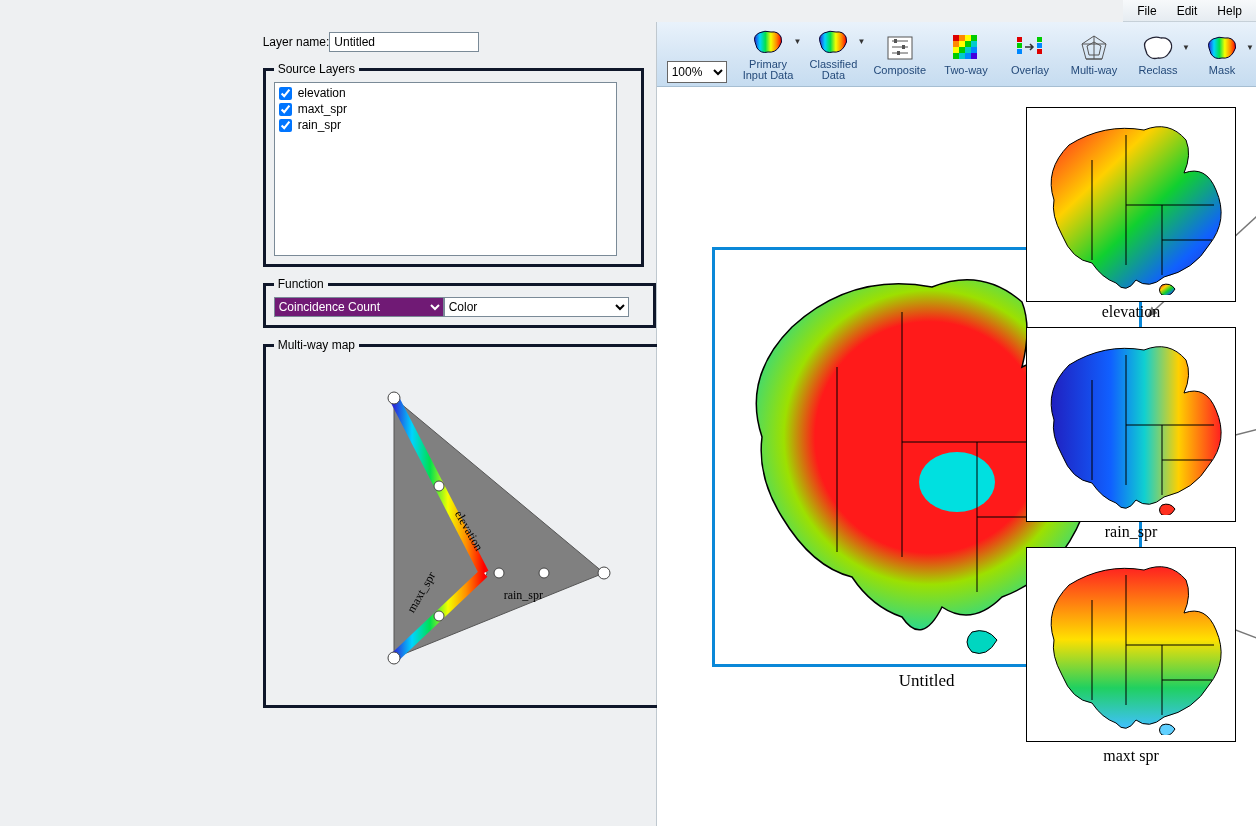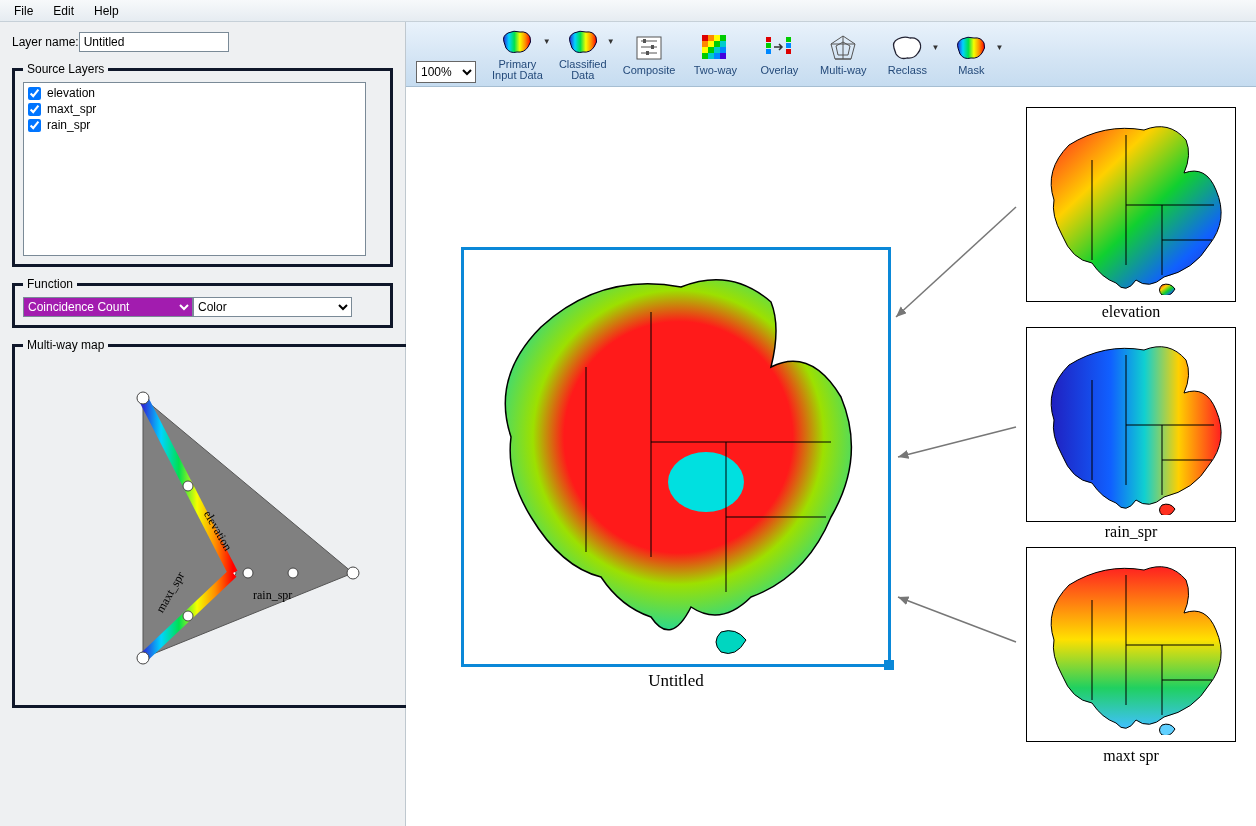--- a/index.html
+++ b/index.html
@@ -1,17 +1,17 @@
 <!DOCTYPE html>
 <html><head>
 <meta charset="utf-8">
 <style>
   * { box-sizing: border-box; }
   html, body { margin: 0; padding: 0; font-family: "Segoe UI", Tahoma, sans-serif; font-size: 12px; background: #f0f0f0; color: #000; }
-  .app { width: 1256px; height: 826px; display: flex; flex-direction: column; background: #eef0f2; }
+  .app { width: 1256px; height: 826px; display: flex; flex-direction: column; background: #eef0f2; align-items: flex-end; }
 
   
   .menubar { height: 22px; background: linear-gradient(#f7f9fb,#e6ecf1); border-bottom: 1px solid #c6d0d8; display: flex; align-items: center; padding: 0 4px; }
   .menubar .item { padding: 2px 10px; cursor: default; }
 
   .body { flex: 1; display: flex; overflow: hidden; }
 
   
   .left { width: 406px; background: #eef0f2; border-right: 1px solid #bfc8cf; padding: 10px 12px; display: flex; flex-direction: column; gap: 10px; }
   .row { display: flex; align-items: center; }
@@ -19,22 +19,22 @@
   .layer-name-input { width: 150px; height: 20px; padding: 1px 4px; }
 
   fieldset { border: 3px solid #0f172a; padding: 6px 24px 8px 8px; margin: 0; }
   legend { font-size: 12px; padding: 0 4px; }
 
   .layer-list { height: 174px; background: #fff; border: 1px solid #7a8a97; overflow: auto; padding: 2px; }
   .layer-item { display: flex; align-items: center; gap: 6px; padding: 1px 2px; }
   .layer-item input[type=checkbox] { margin: 0; }
 
   .func-select { width: 170px; height: 20px; }
-  .func-select.sel { background: #a21caf; color: #fff; }
-  .style-select { width: 159px; height: 20px; }
+  .func-select.sel { background: #701a75; color: #fff; }
+  .style-select { width: 185px; height: 20px; }
 
   .multiway-box { height: 370px; display:flex; align-items:center; justify-content:center;flex-direction:column; }
   .triangle-wrap { width: 360px; height: 340px; position: relative; }
 
   .tri-label { font-size: 12px; font-family: "Times New Roman", serif; position: absolute; }
   .tri-label.elev { left: 190px; top: 150px; transform: rotate(60deg); transform-origin: left top; }
   .tri-label.rain { left: 230px; top: 230px; }
   .tri-label.maxt { left: 130px; top: 250px; transform: rotate(-60deg); transform-origin: left top; }
 
   

